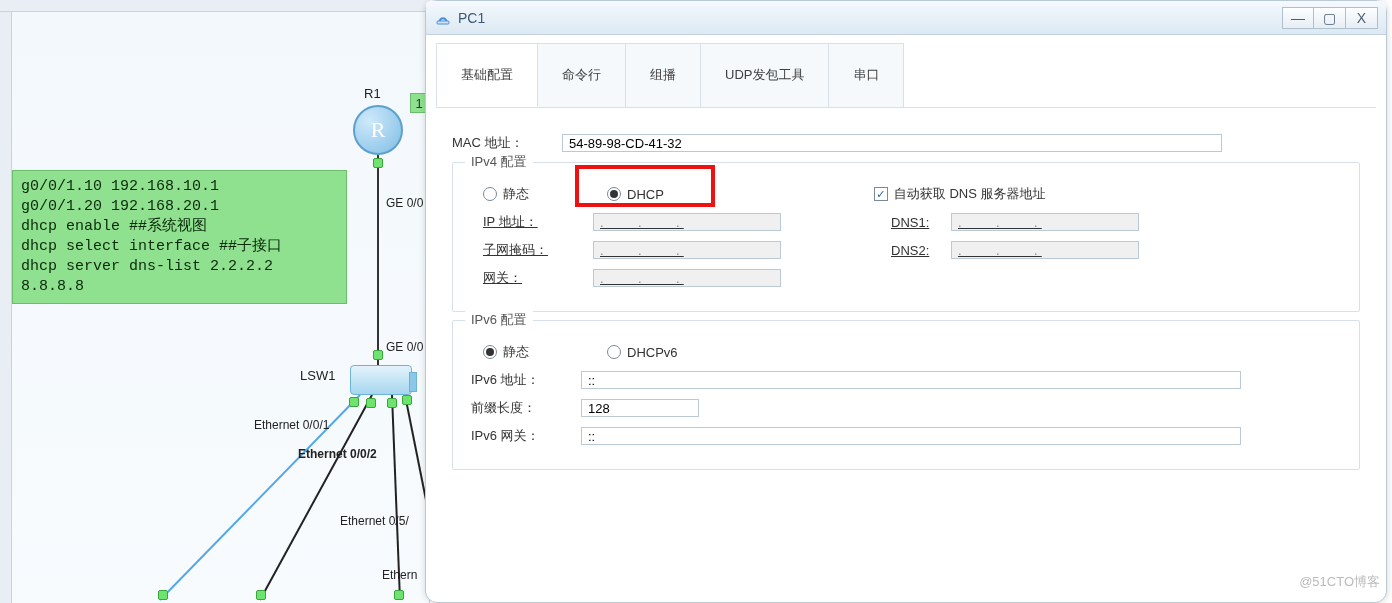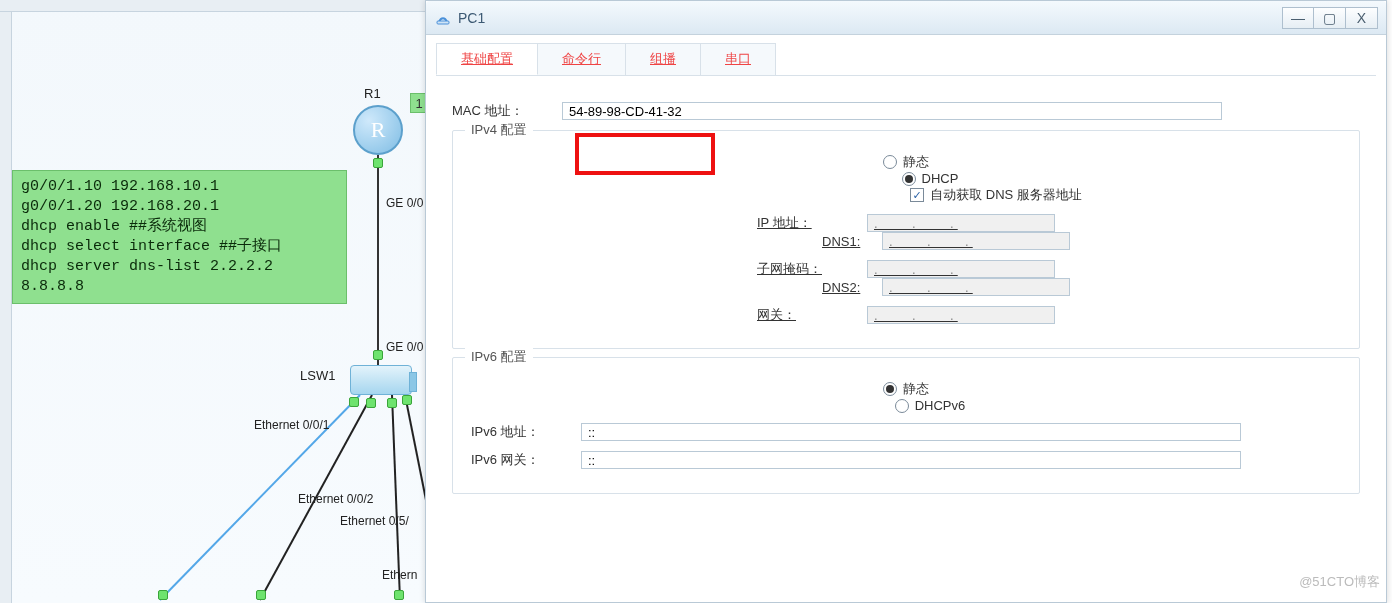--- a/index.html
+++ b/index.html
@@ -21,30 +21,30 @@
   .switch-icon { position: absolute; left: 350px; top: 365px; width: 62px; height: 30px; background: linear-gradient(#e3f3fb,#a6d6ef); border: 1px solid #6fb2d7; border-radius: 4px; }
   .switch-icon::after { content:""; position:absolute; right:-6px; top:6px; width:6px; height:18px; background:#8cc7e6; border:1px solid #6fb2d7; }
 
   .green-tag { position:absolute; left:410px; top:93px; width:18px; height:20px; background:#8fe08f; border:1px solid #6bbf6b; font-size:13px; text-align:center; line-height:20px; overflow:hidden; }
 
   .dot { position:absolute; width:10px; height:10px; background:#6ee36e; border:1px solid #3aa53a; border-radius:2px; }
 
   .topo svg { position:absolute; left:0; top:0; }
 
   
-  .win { position:absolute; left:425px; top:0; width:962px; height:603px; background:#fff; border:1px solid #b9c9d6; border-radius:0; box-shadow:0 0 6px rgba(0,0,0,.15); }
+  .win { position:absolute; left:425px; top:0; width:962px; height:603px; background:#fff; border:1px solid #b9c9d6; border-radius:12px; box-shadow:0 0 6px rgba(0,0,0,.15); }
   .titlebar { height:34px; background:linear-gradient(#f4f9fd,#dce9f3); border-bottom:1px solid #c4d2dd; display:flex; align-items:center; padding:0 8px; border-radius:4px 4px 0 0; }
   .tb-icon { width:18px; height:18px; margin-right:6px; display:inline-flex; align-items:center; justify-content:center; }
   .tb-title { font-size:14px; color:#3d5a74; }
   .tb-controls { margin-left:auto; display:flex; gap:0; }
   .tb-btn { width:32px; height:22px; border:1px solid #aebfce; background:linear-gradient(#fdfeff,#e6eef4); display:flex; align-items:center; justify-content:center; font-size:14px; color:#4b5f70; cursor:pointer; }
   .tb-btn + .tb-btn { border-left:none; }
 
   .tabs { display:flex; margin:8px 10px 0; border-bottom:1px solid #d8e1e9; }
-  .tab { padding:6px 24px; border:1px solid #d8e1e9; border-bottom:none; background:#f5f9fc; color:#ef4444; cursor:pointer; margin-right:-1px;text-decoration:underline; }
+  .tab { padding:22px 24px; border:1px solid #d8e1e9; border-bottom:none; background:#f5f9fc; color:#404040; cursor:pointer; margin-right:-1px; }
   .tab.active { background:#fff; border-bottom:1px solid #fff; position:relative; z-index:1; }
 
   .panel { padding:16px 26px 8px; }
   .row { display:flex; align-items:center; margin:10px 0; }
   .lab { width:110px; color:#333; }
   .txt { height:18px; border:1px solid #b9c9d6; padding:2px 6px; font-size:13px; background:#fff; }
   .txt.host { width:660px; border-color:#4a90d9; }
   .txt.mac  { width:660px; }
   .txt.ip   { width:188px; background:#f0f0f0; color:#888; letter-spacing:4px; }
   .txt.ipv6 { width:660px; }
@@ -52,21 +52,21 @@
 
   .fieldset { border:1px solid #d8e1e9; border-radius:2px; padding:12px 18px 14px; margin-top:8px; position:relative; }
   .fs-title { position:absolute; top:-10px; left:12px; background:#fff; padding:0 6px; color:#555; }
 
   .radio, .check { display:inline-flex; align-items:center; gap:6px; cursor:pointer; user-select:none; }
   .r-circ { width:14px; height:14px; border:1px solid #7a8a99; border-radius:50%; display:inline-flex; align-items:center; justify-content:center; }
   .r-circ.sel::after { content:""; width:8px; height:8px; border-radius:50%; background:#333; }
   .c-box { width:14px; height:14px; border:1px solid #7a8a99; display:inline-flex; align-items:center; justify-content:center; font-size:11px; color:#2760a6; }
 
   .dns-lab { width:60px; }
-  .grid-row { display:flex; align-items:center; margin:10px 12px;flex-direction:column; }
+  .grid-row { display:flex; align-items:center; gap:30px; margin:10px 12px; }
   .col { display:flex; align-items:center;text-decoration:underline; }
 
   .red-box { position:absolute; border:4px solid #e11; pointer-events:none; }
 
   .watermark { position:absolute; right:12px; bottom:12px; color:#bbb; font-size:13px; }
 </style>
 </head>
 <body>
 
 <div class="root">
@@ -95,21 +95,21 @@
 
     <div class="dev-label" style="left:300px; top:368px;">LSW1</div>
     <div class="switch-icon"></div>
 
     <div class="dot" style="left:349px; top:397px;"></div>
     <div class="dot" style="left:366px; top:398px;"></div>
     <div class="dot" style="left:387px; top:398px;"></div>
     <div class="dot" style="left:402px; top:395px;"></div>
 
     <div class="port-label" style="left:254px; top:418px;">Ethernet 0/0/1</div>
-    <div class="port-label" style="left:298px; top:492px;">Ethernet 0/0/2</div>
+    <div class="port-label" style="left:298px; top:447px;font-weight:bold;">Ethernet 0/0/2</div>
     <div class="port-label" style="left:340px; top:514px;">Ethernet 0/5/</div>
     <div class="port-label" style="left:382px; top:568px;">Ethern</div>
 
     <div class="dot" style="left:158px; top:590px;"></div>
     <div class="dot" style="left:256px; top:590px;"></div>
     <div class="dot" style="left:394px; top:590px;"></div>
 
     <div class="note">g0/0/1.10 192.168.10.1
 g0/0/1.20 192.168.20.1
 dhcp enable ##系统视图
@@ -131,20 +131,21 @@
         <div class="tb-btn">—</div>
         <div class="tb-btn">▢</div>
         <div class="tb-btn">X</div>
       </div>
     </div>
 
     <div class="tabs">
       <div class="tab active">基础配置</div>
       <div class="tab">命令行</div>
       <div class="tab">组播</div>
+      <div class="tab">UDP发包工具</div>
       <div class="tab">串口</div>
     </div>
 
     <div class="panel">
 
 
       <div class="row">
         <span class="lab">MAC 地址：</span>
         <input class="txt mac" value="54-89-98-CD-41-32" style="">
       </div>
@@ -211,20 +212,24 @@
             <span class="r-circ"></span>
               <span>DHCPv6</span>
           </label>
         </div>
 
         <div class="row">
           <span class="lab">IPv6 地址：</span>
           <input class="txt ipv6" value="::" style="">
         </div>
         <div class="row">
+          <span class="lab">前缀长度：</span>
+          <input class="txt small" value="128" style="">
+        </div>
+        <div class="row">
           <span class="lab">IPv6 网关：</span>
           <input class="txt ipv6" value="::" style="">
         </div>
       </div>
 
     </div>
   </div>
 
   <div class="watermark">@51CTO博客</div>
 </div>

